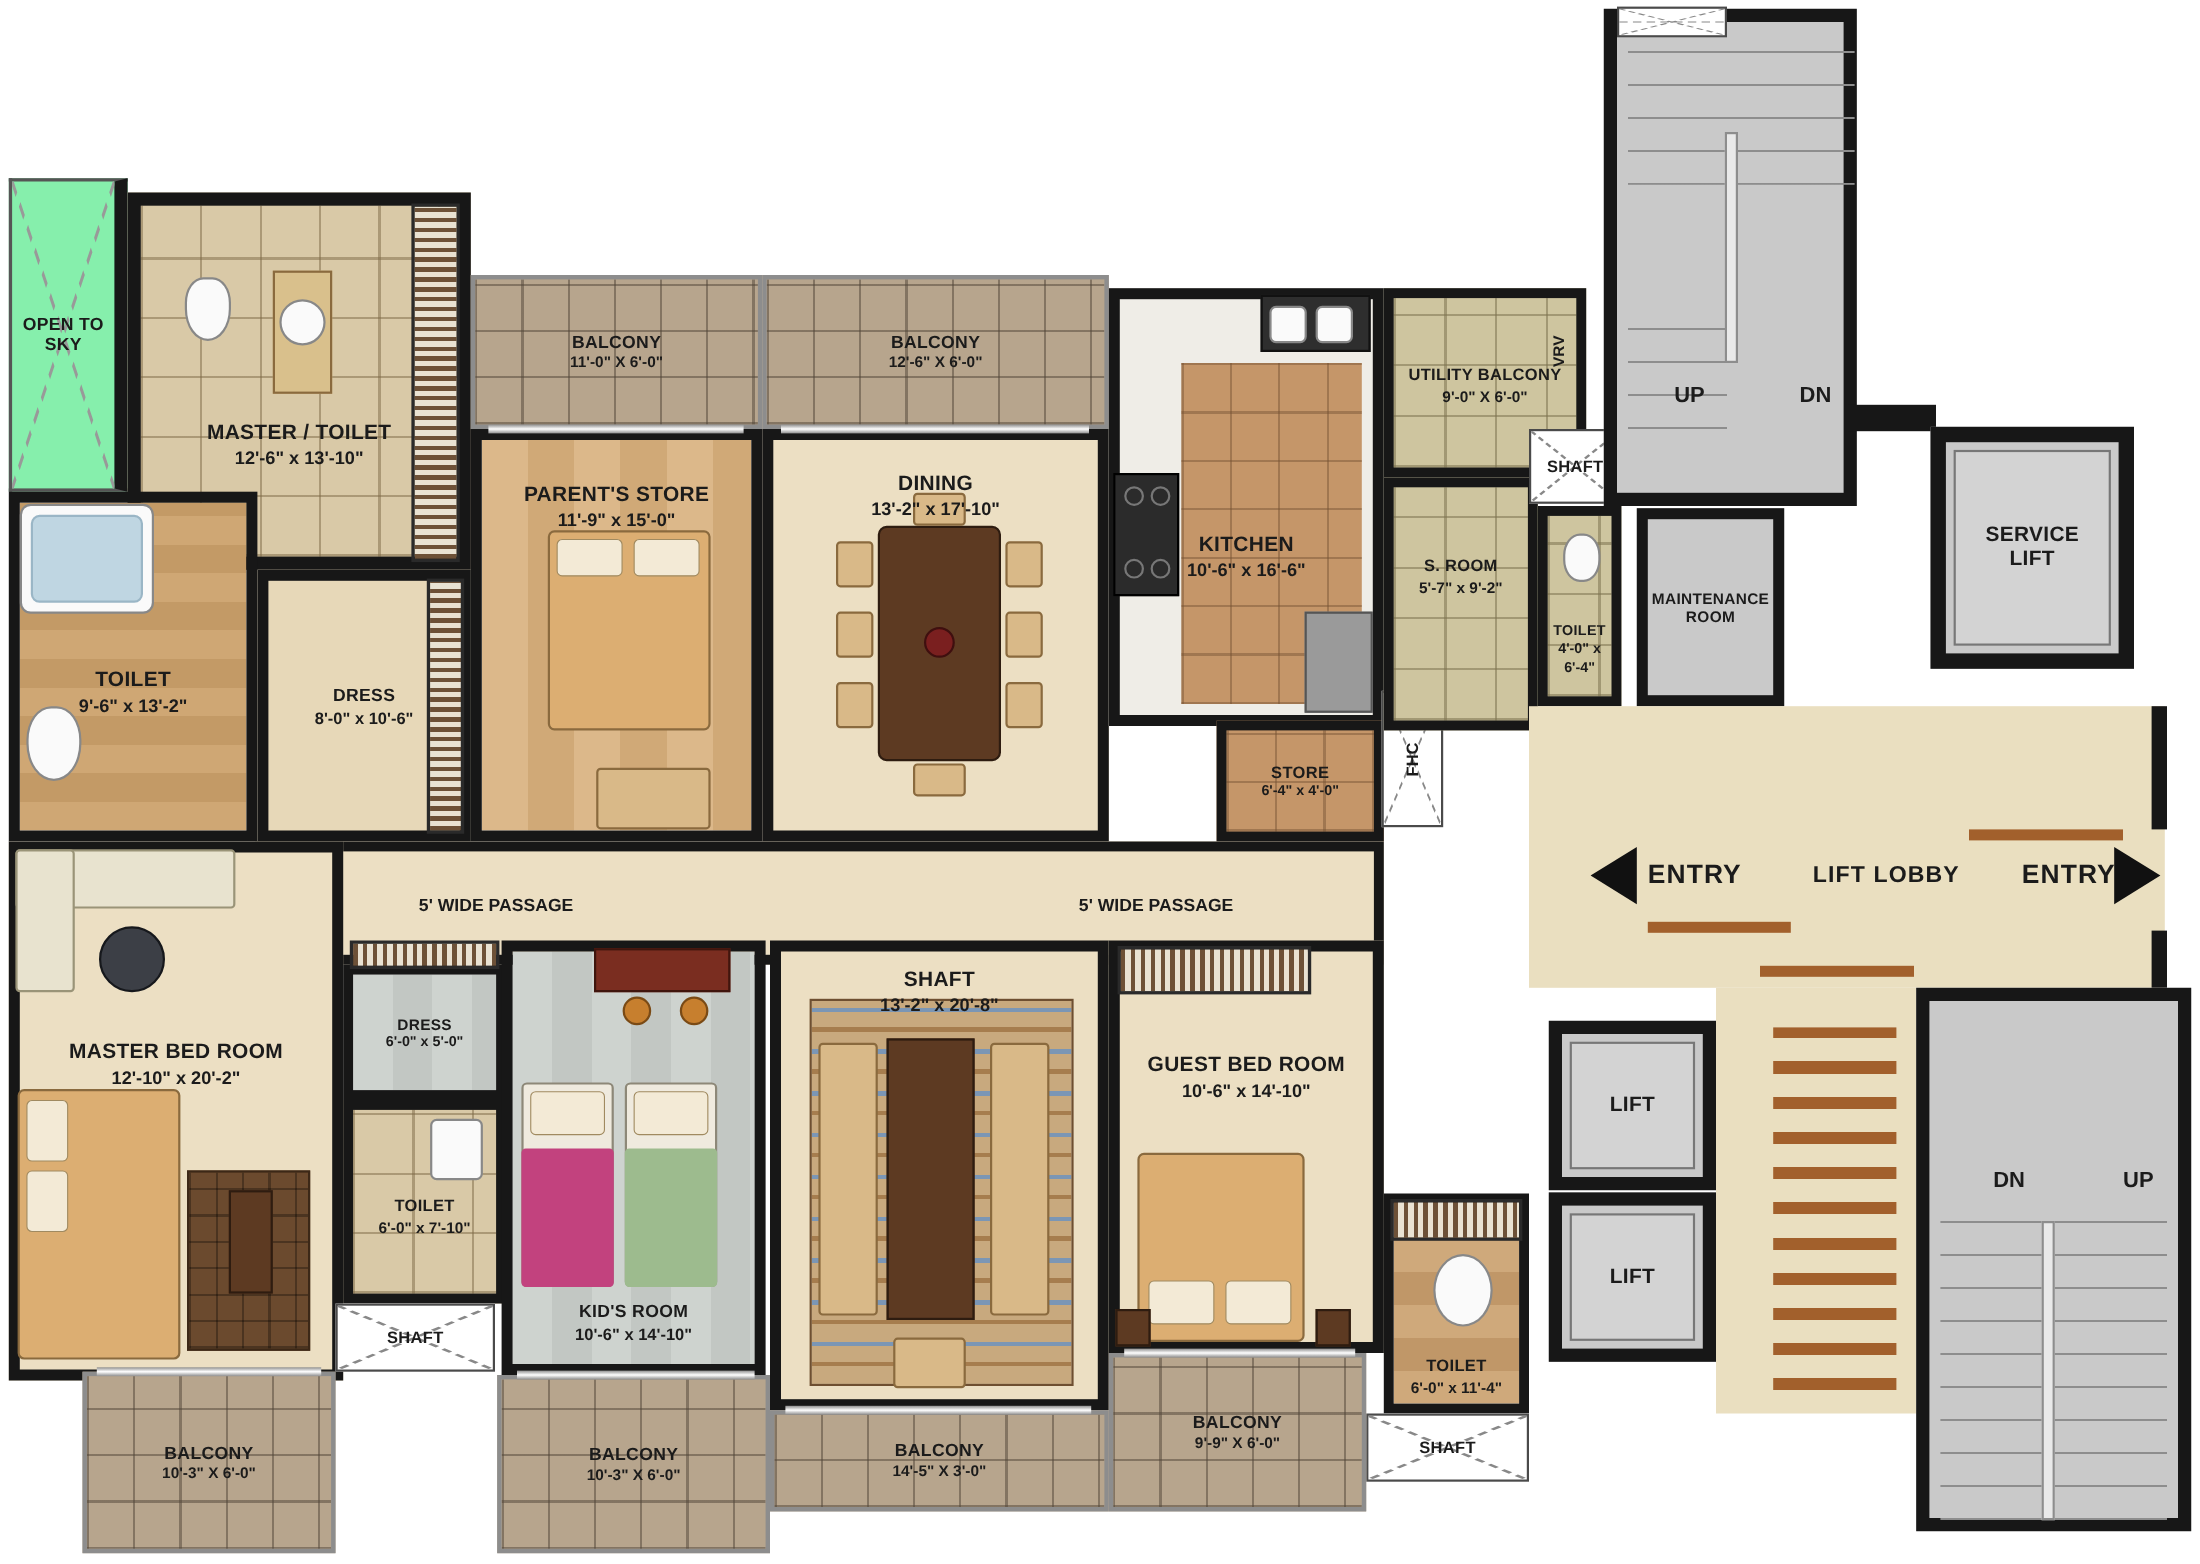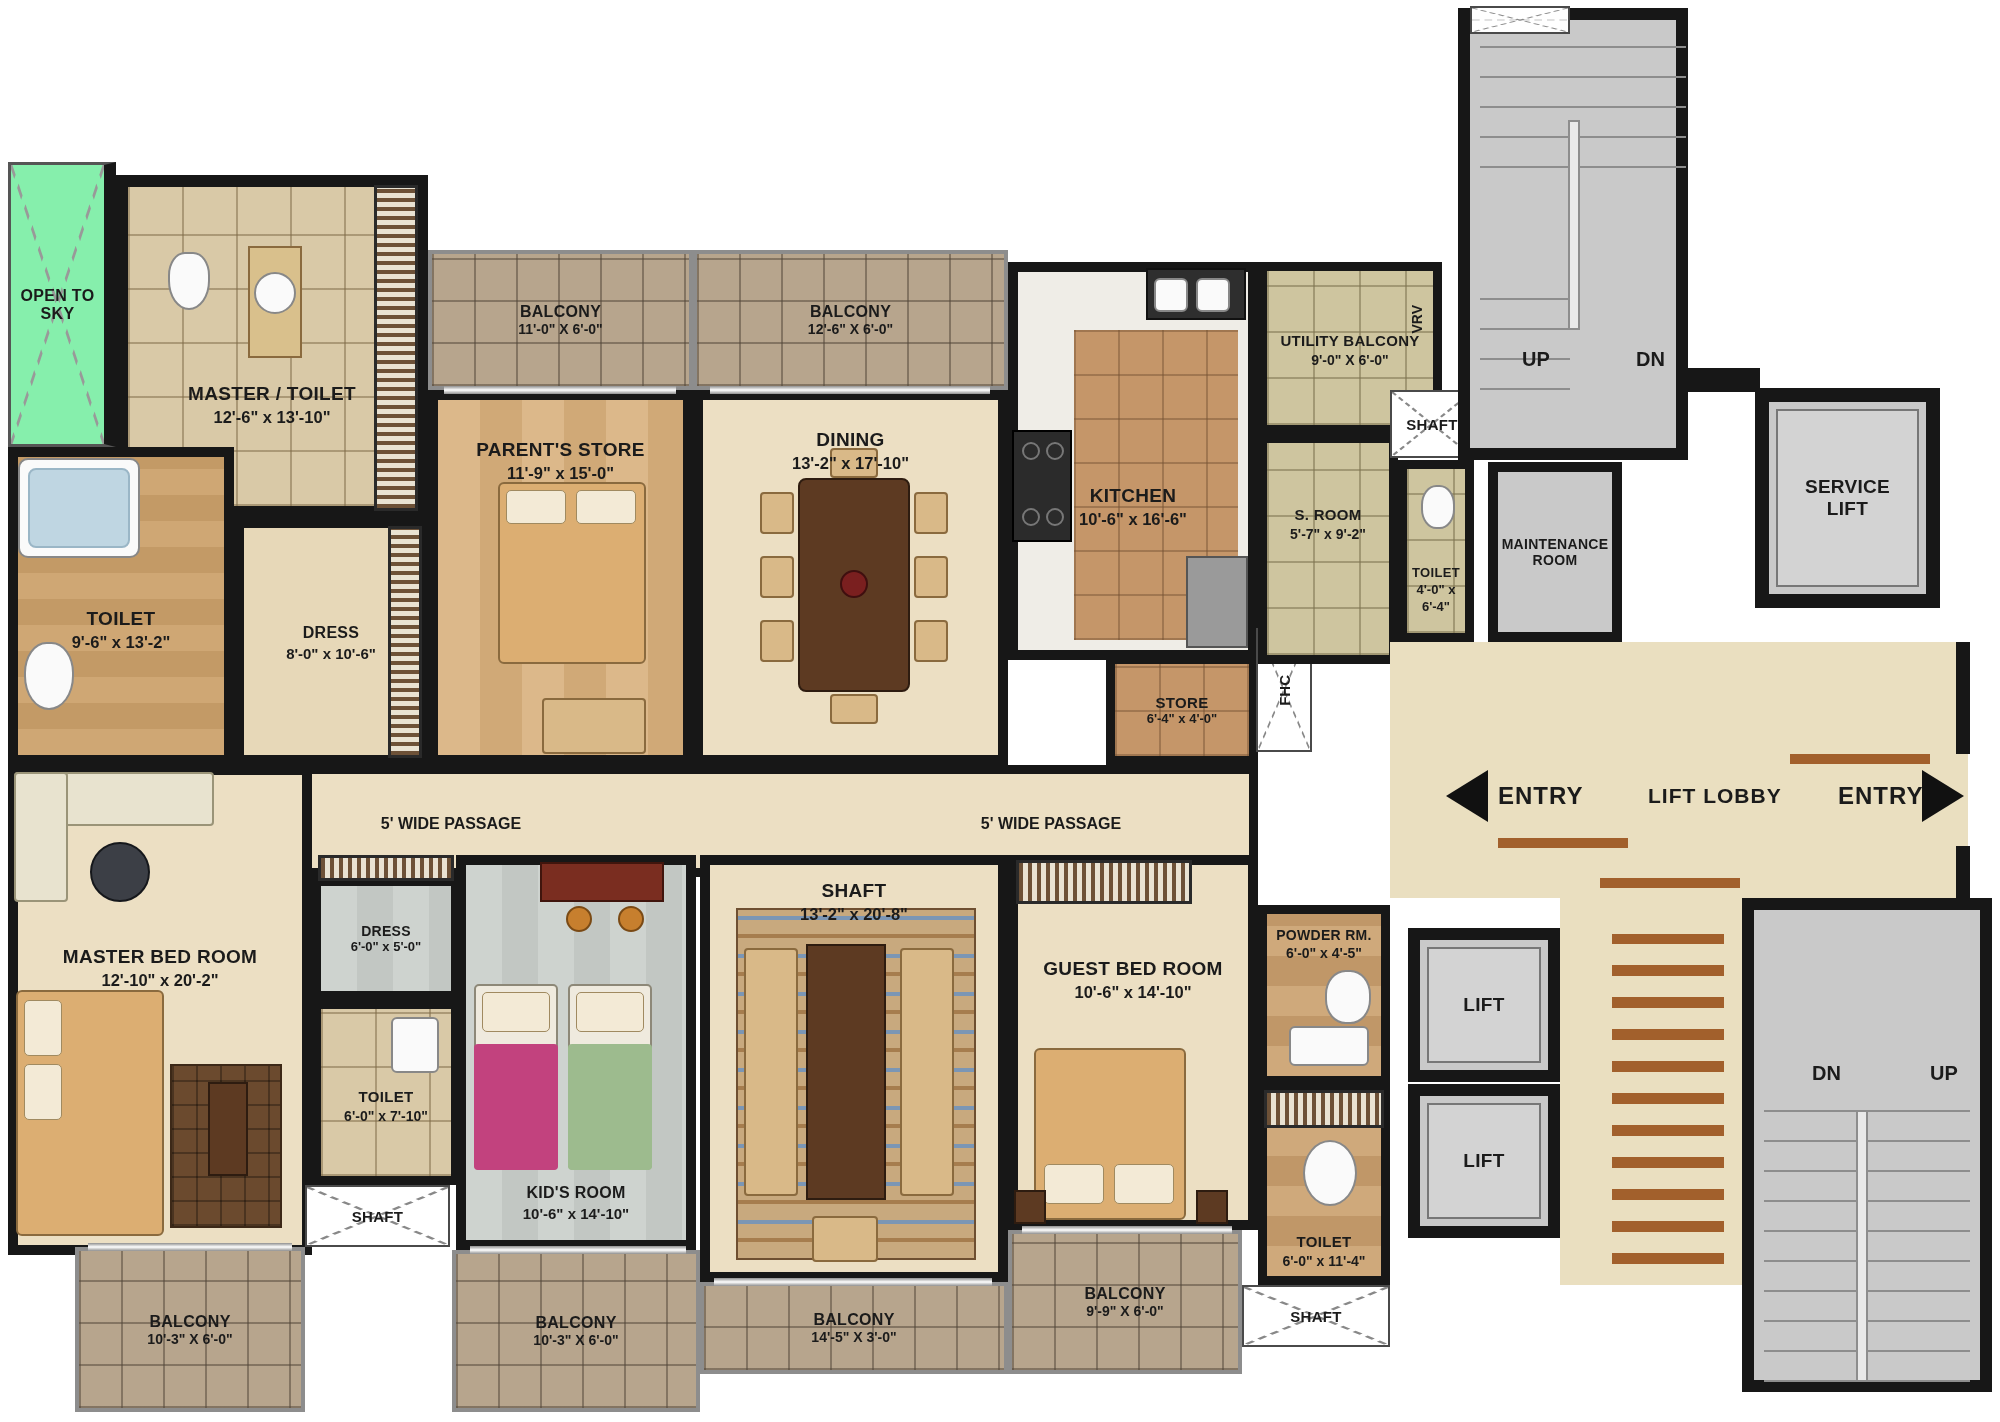--- a/index.html
+++ b/index.html
@@ -323,28 +323,20 @@
       <span class="dm">10'-6" x 14'-10"</span>
     </div>
   </div>
   <div class="wardrobeV" style="left:1016px;top:860px;width:176px;height:44px"></div>
   <div class="furn bed" style="left:1034px;top:1048px;width:152px;height:172px"></div>
   <div class="furn pillow" style="left:1044px;top:1164px;width:60px;height:40px"></div>
   <div class="furn pillow" style="left:1114px;top:1164px;width:60px;height:40px"></div>
   <div class="furn darkwood" style="left:1014px;top:1190px;width:32px;height:34px"></div>
   <div class="furn darkwood" style="left:1196px;top:1190px;width:32px;height:34px"></div>
 
-  <div class="room woodR" style="left:1258px;top:905px;width:132px;height:180px;border-width:9px">
-    <div class="lbl" style="top:12px">
-      <span class="nm s14">POWDER RM.</span>
-      <span class="dm s14">6'-0" x 4'-5"</span>
-    </div>
-    <div class="furn whitefix" style="right:10px;top:56px;width:46px;height:54px;border-radius:45%"></div>
-    <div class="furn whitefix" style="left:22px;bottom:10px;width:80px;height:40px"></div>
-  </div>
 
   <div class="room woodR" style="left:1258px;top:1085px;width:132px;height:200px;border-width:9px">
     <div class="lbl" style="top:138px">
       <span class="nm s15">TOILET</span>
       <span class="dm s14">6'-0" x 11'-4"</span>
     </div>
     <div class="furn whitefix" style="left:36px;top:46px;width:54px;height:66px;border-radius:50%"></div>
   </div>
   <div class="wardrobeV" style="left:1264px;top:1090px;width:120px;height:38px"></div>
   <div class="room shaftW cent" style="left:1242px;top:1285px;width:148px;height:62px">

